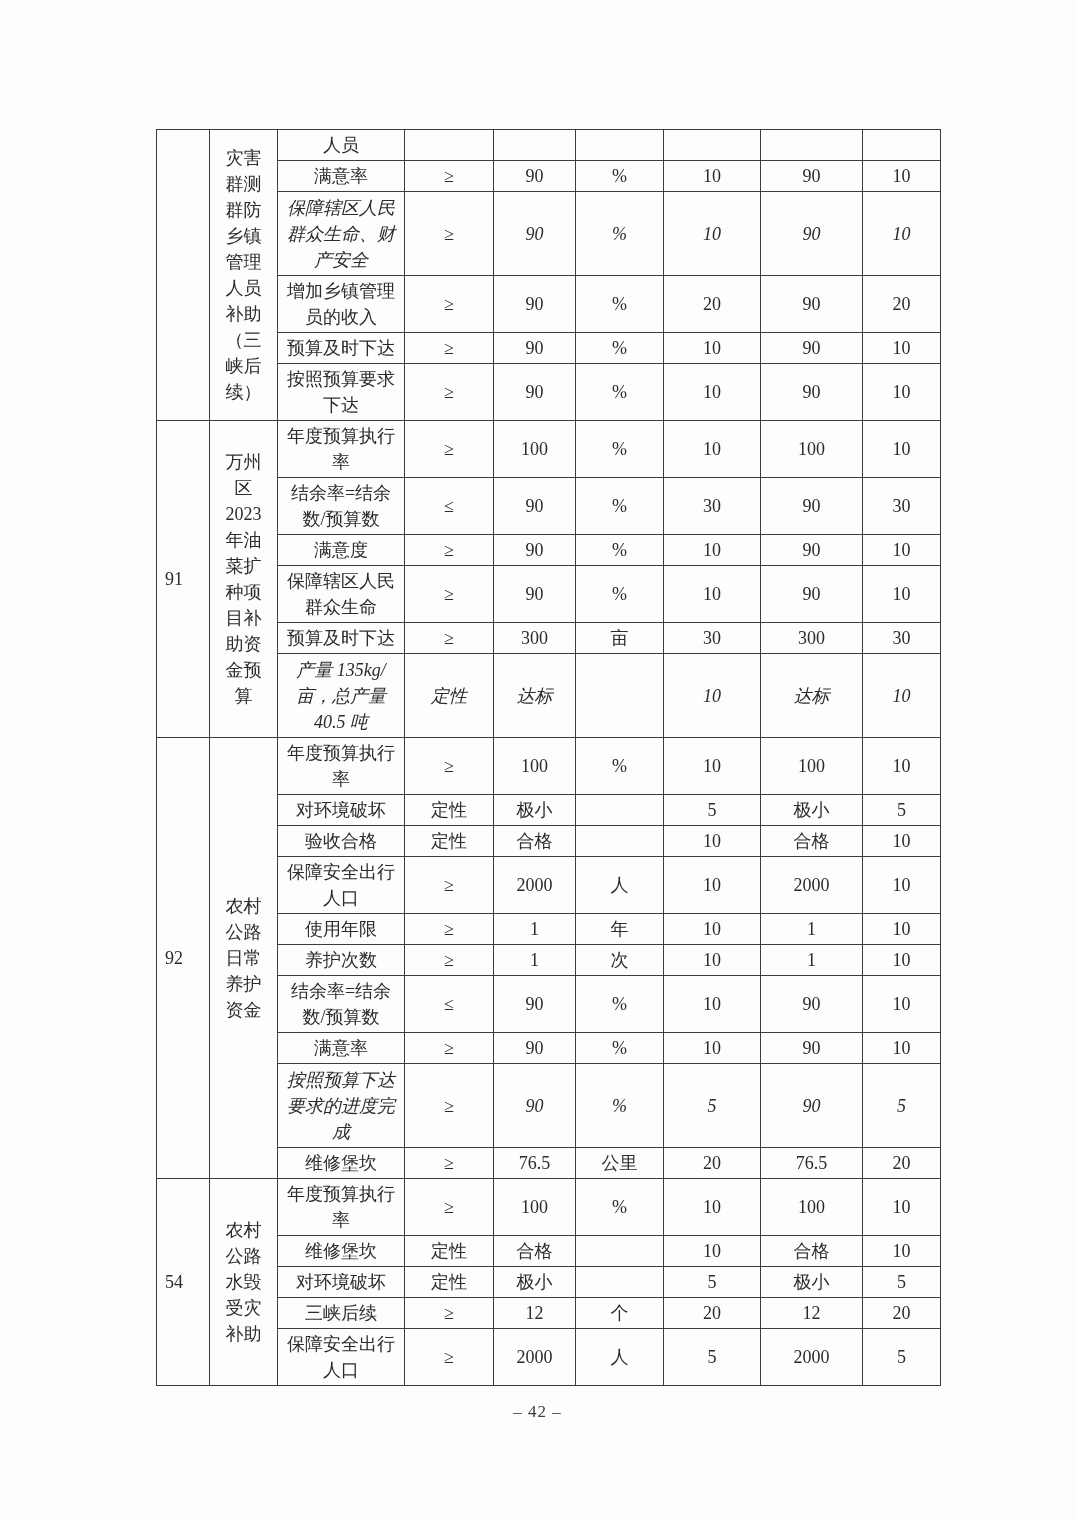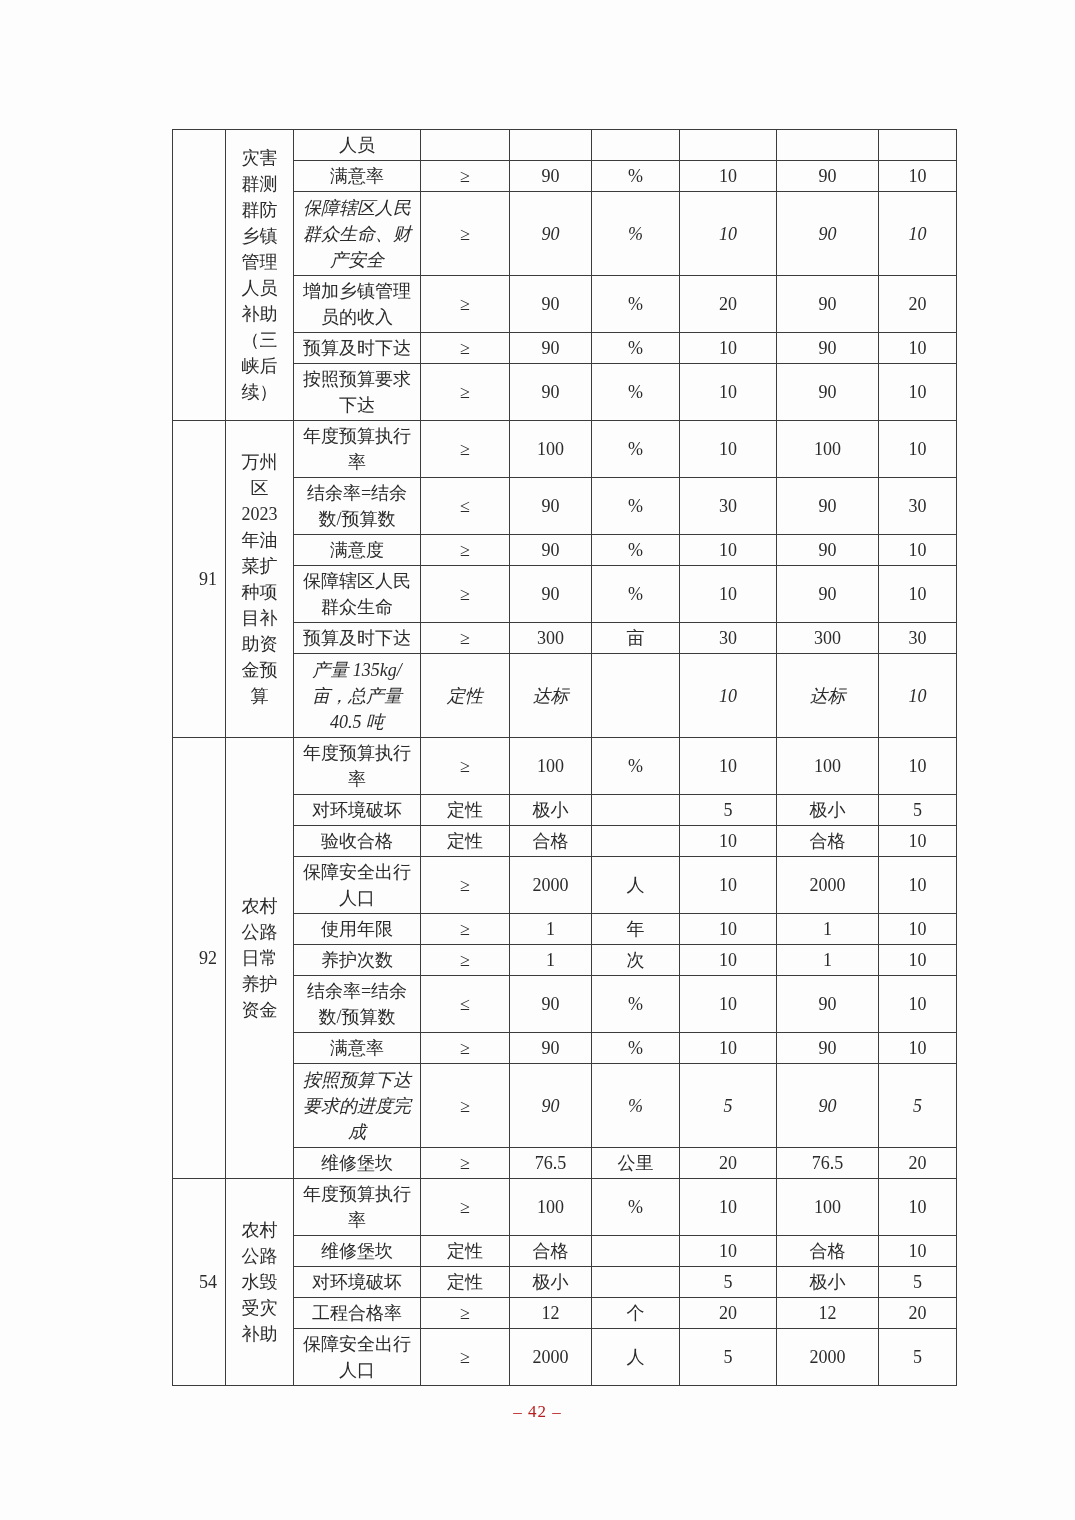--- a/index.html
+++ b/index.html
@@ -4,41 +4,41 @@
 <style>
   html,body{margin:0;padding:0;}
   body{
     width:1075px;height:1520px;position:relative;
     background:#fdfdfd;
     font-family:"Liberation Serif","DejaVu Serif",serif;
     color:#2b2b2b;
   }
   .sheet{position:absolute;inset:0;overflow:hidden;}
   table.perf{
-    position:absolute;left:172px;top:129px;width:784px;
+    position:absolute;left:156px;top:129px;width:784px;
     border-collapse:collapse;table-layout:fixed;
   }
   table.perf td{
     border:1px solid #3c3c3c;
     font-size:18px;line-height:26px;
     vertical-align:middle;
     padding:2px 8px;
     overflow:hidden;
     word-break:normal;overflow-wrap:break-word;
   }
-  td.c-num{text-align:right;padding:2px 2px;}
+  td.c-num{text-align:left;padding:2px 2px;}
   td.c-proj{text-align:center;padding:4px 10px;line-height:29px;}
   td.c-ind{text-align:center;}
   td.c-mid{text-align:center;padding:2px 4px;}
   tr.r-s{height:31px;}
   tr.r-d{height:57px;}
   tr.r-t{height:84px;font-style:italic;}
   .footer{
     position:absolute;left:0;top:1402px;width:1075px;
-    text-align:center;font-size:17px;color:#b91c1c;
+    text-align:center;font-size:17px;color:#404040;
     letter-spacing:1px;
   }
 </style>
 </head>
 <body>
 
 <div class="sheet">
 
   <table class="perf">
     <colgroup>
@@ -280,21 +280,21 @@
         <tr class="r-s">
           <td class="c-ind">对环境破坏</td>
           <td class="c-mid">定性</td>
           <td class="c-mid">极小</td>
           <td class="c-mid"></td>
           <td class="c-mid">5</td>
           <td class="c-mid">极小</td>
           <td class="c-mid">5</td>
         </tr>
         <tr class="r-s">
-          <td class="c-ind">工程合格率</td>
+          <td class="c-ind">三峡后续</td>
           <td class="c-mid">≥</td>
           <td class="c-mid">12</td>
           <td class="c-mid">个</td>
           <td class="c-mid">20</td>
           <td class="c-mid">12</td>
           <td class="c-mid">20</td>
         </tr>
         <tr class="r-d">
           <td class="c-ind">保障安全出行人口</td>
           <td class="c-mid">≥</td>

